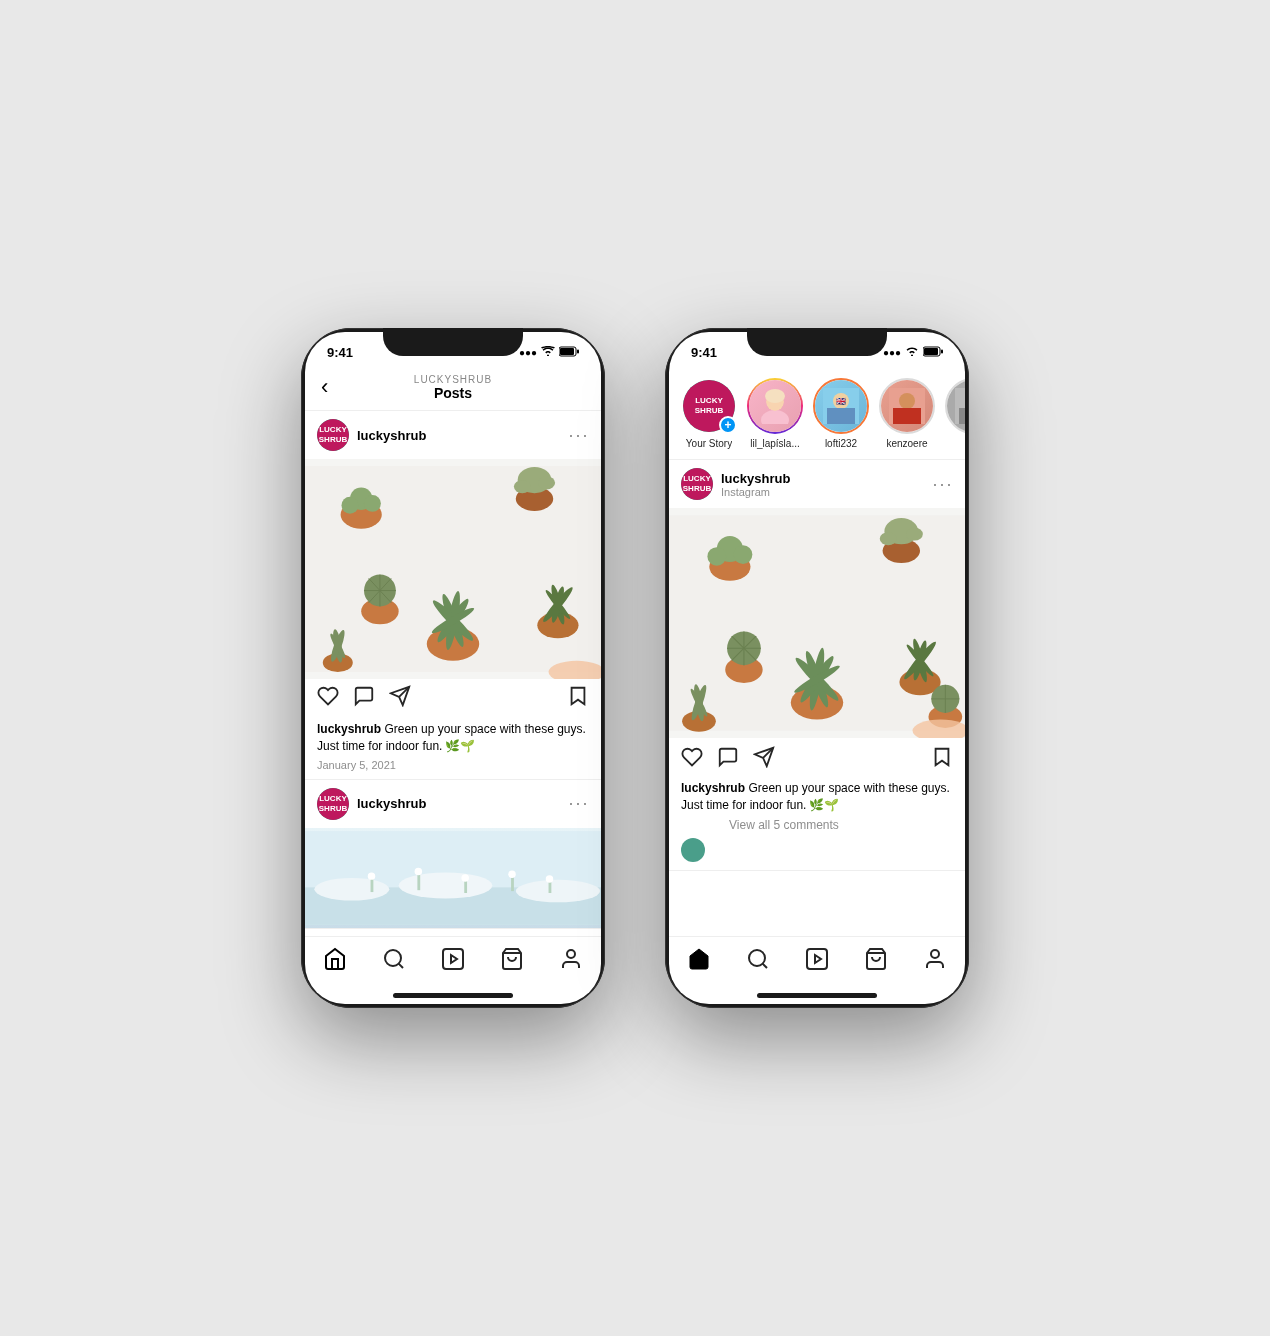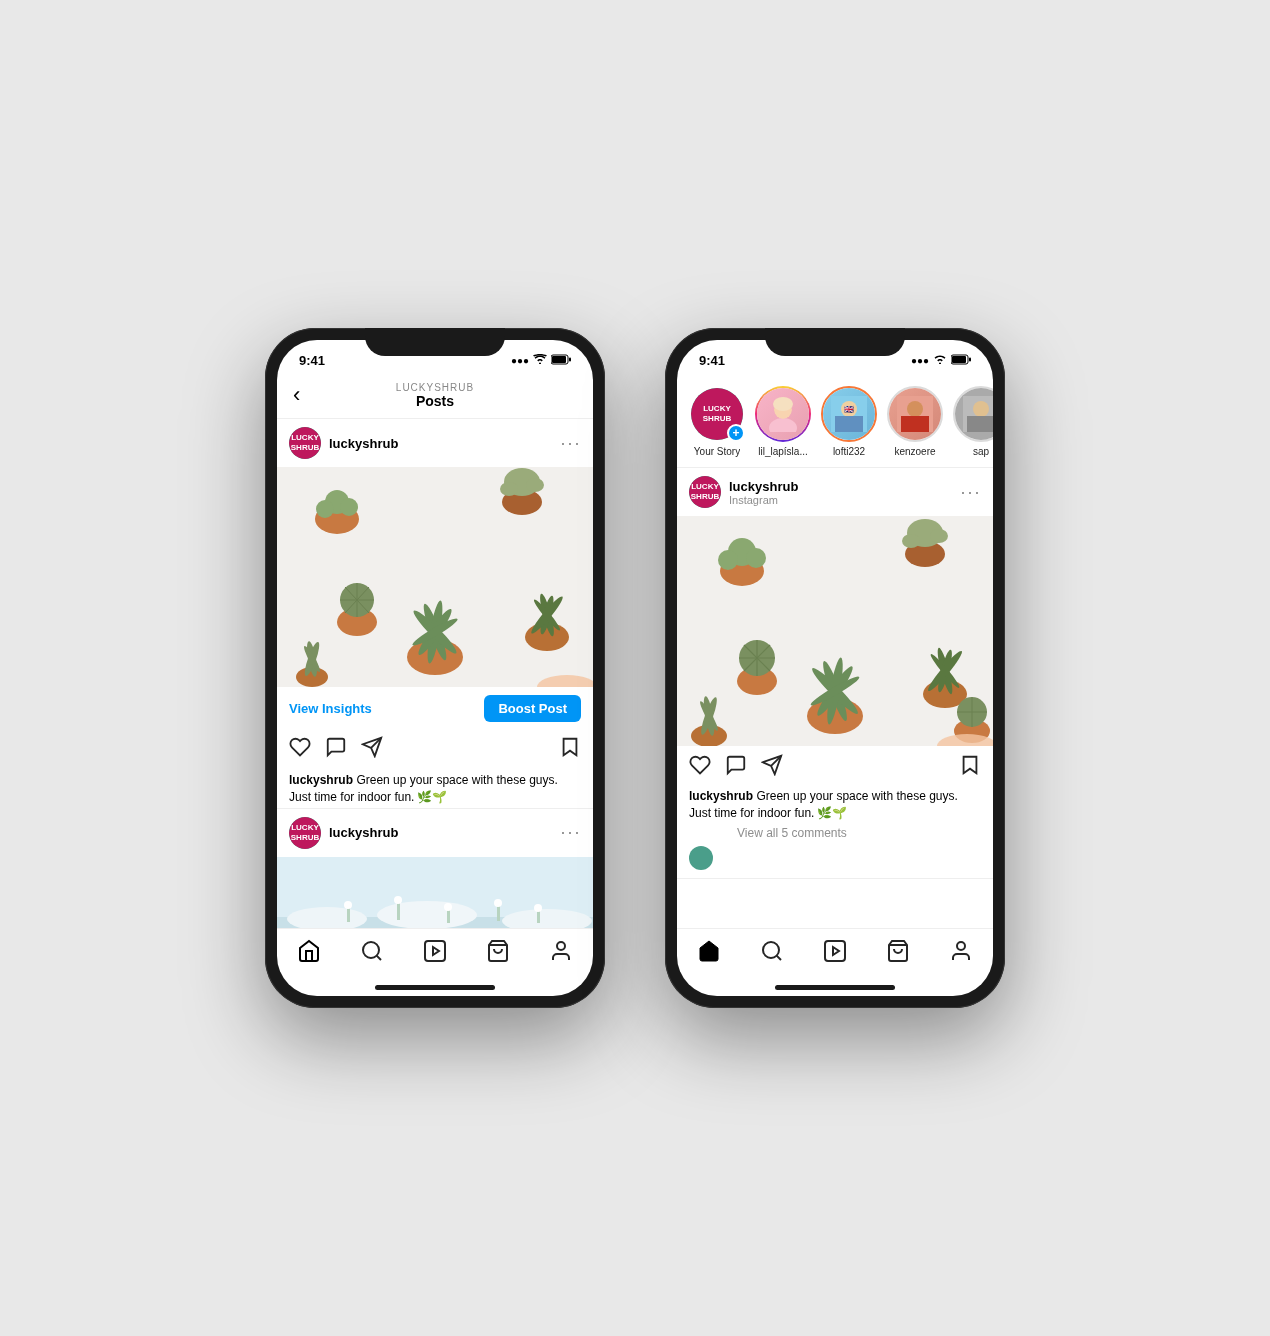--- a/index.html
+++ b/index.html
@@ -14,25 +14,25 @@
     .scene {
       display: flex;
       gap: 60px;
       padding: 40px;
       align-items: center;
       justify-content: center;
     }
 
     
     .phone {
-      width: 340px;
+      width: 304px;
       height: 680px;
       background: #1a1a1a;
       border-radius: 50px;
-      padding: 12px;
+      padding: 4px;
       box-shadow: 0 30px 80px rgba(0,0,0,0.4), inset 0 0 0 1px #333;
       position: relative;
     }
     .phone-inner {
       width: 100%;
       height: 100%;
       background: #fff;
       border-radius: 40px;
       overflow: hidden;
       position: relative;
@@ -440,24 +440,20 @@
                   <ellipse cx="35" cy="192" rx="4" ry="18" transform="rotate(-10 35 192)"></ellipse>
                   <ellipse cx="35" cy="192" rx="4" ry="18" transform="rotate(20 35 192)"></ellipse>
                   <ellipse cx="35" cy="192" rx="3" ry="15" transform="rotate(-30 35 192)"></ellipse>
                 </g>
 
                 <ellipse cx="290" cy="220" rx="30" ry="12" fill="#f4c4a0" opacity="0.8"></ellipse>
               </svg>
             </div>
           </div>
 
-          <div class="boost-row">
-            <span class="view-insights">View Insights</span>
-            <button class="boost-btn">Boost Post</button>
-          </div>
 
           <div class="action-row">
             <div class="action-icons-left">
               <span class="action-icon">
                 <svg width="22" height="22" viewBox="0 0 24 24" fill="none" stroke="#262626" stroke-width="2">
                     <path d="M20.84 4.61a5.5 5.5 0 0 0-7.78 0L12 5.67l-1.06-1.06a5.5 5.5 0 0 0-7.78 7.78l1.06 1.06L12 21.23l7.78-7.78 1.06-1.06a5.5 5.5 0 0 0 0-7.78z"></path>
                   </svg>
               </span>
               <span class="action-icon">
                 <svg width="22" height="22" viewBox="0 0 24 24" fill="none" stroke="#262626" stroke-width="2">
@@ -475,20 +471,21 @@
               <svg width="22" height="22" viewBox="0 0 24 24" fill="none" stroke="#262626" stroke-width="2">
                   <polygon points="19 21 12 16 5 21 5 3 19 3 19 21"></polygon>
                 </svg>
             </span>
           </div>
 
           <div class="post-caption">
             <strong>luckyshrub</strong>
             <span> Green up your space with these guys. Just time for indoor fun. 🌿🌱</span>
           </div>
+          <div class="post-date">January 5, 2021</div>
         </div>
 
         <div class="post-item">
           <div class="post-user-row">
             <div class="post-user-left">
               <div class="avatar-sm av-teal">
                 <div class="ls-logo">LUCKY<br>SHRUB</div>
               </div>
               <span class="post-username">luckyshrub</span>
             </div>

